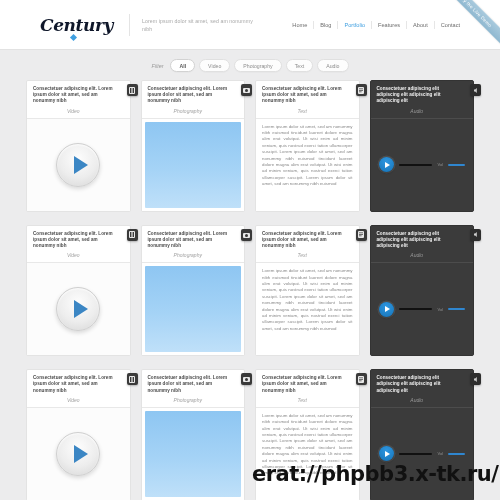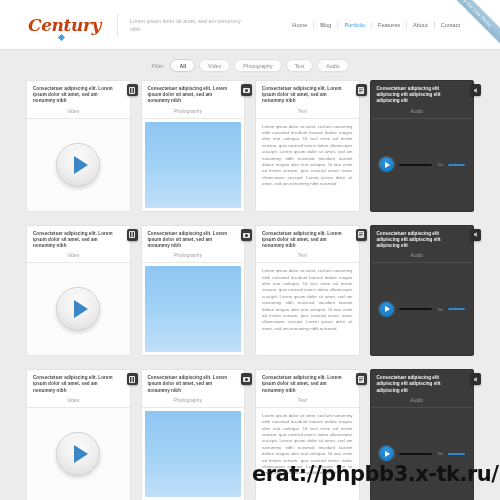--- a/index.html
+++ b/index.html
@@ -21,27 +21,27 @@
   .header {
     position: relative;
     height: 50px;
     background: #ffffff;
     border-bottom: 1px solid #e2e2e2;
     display: flex;
     align-items: center;
     overflow: hidden;
   }
   .logo {
-    margin-left: 28px;
+    margin-left: 40px;
     font-family: "DejaVu Serif", serif;
     font-weight: bold;
     font-style: italic;
     font-size: 17px;
     letter-spacing: -0.4px;
-    color: #c2410c;
+    color: #0f172a;
     position: relative;
   }
   .logo-dot {
     position: absolute;
     left: 42%; bottom: -5px;
     width: 5px; height: 5px;
     background: #3f9fe0;
     transform: rotate(45deg);
   }
   .logo-divider {

